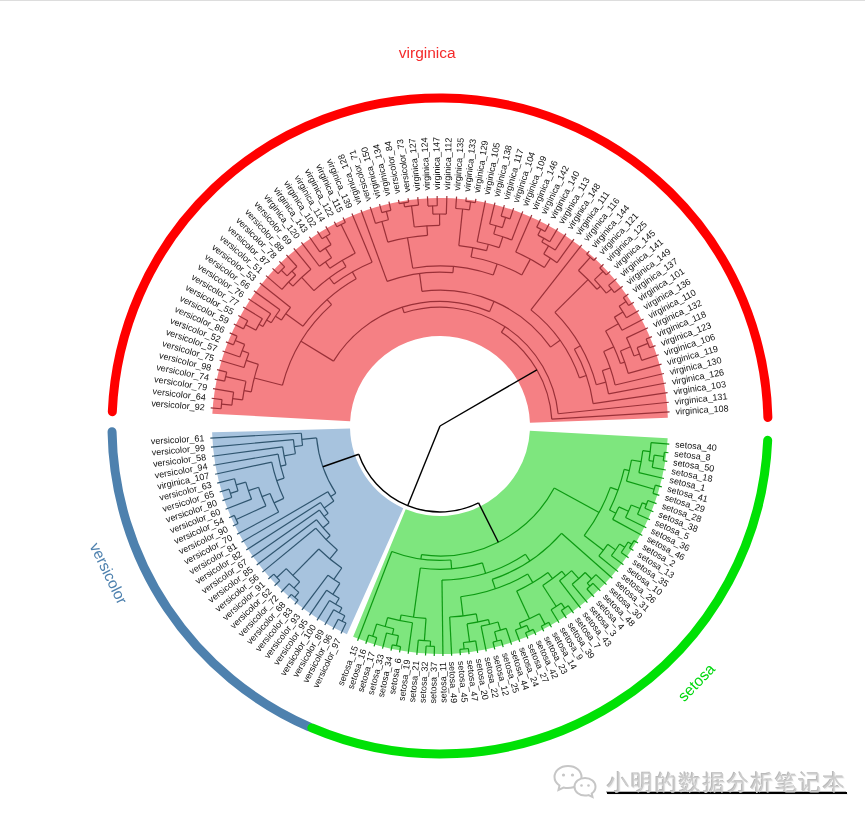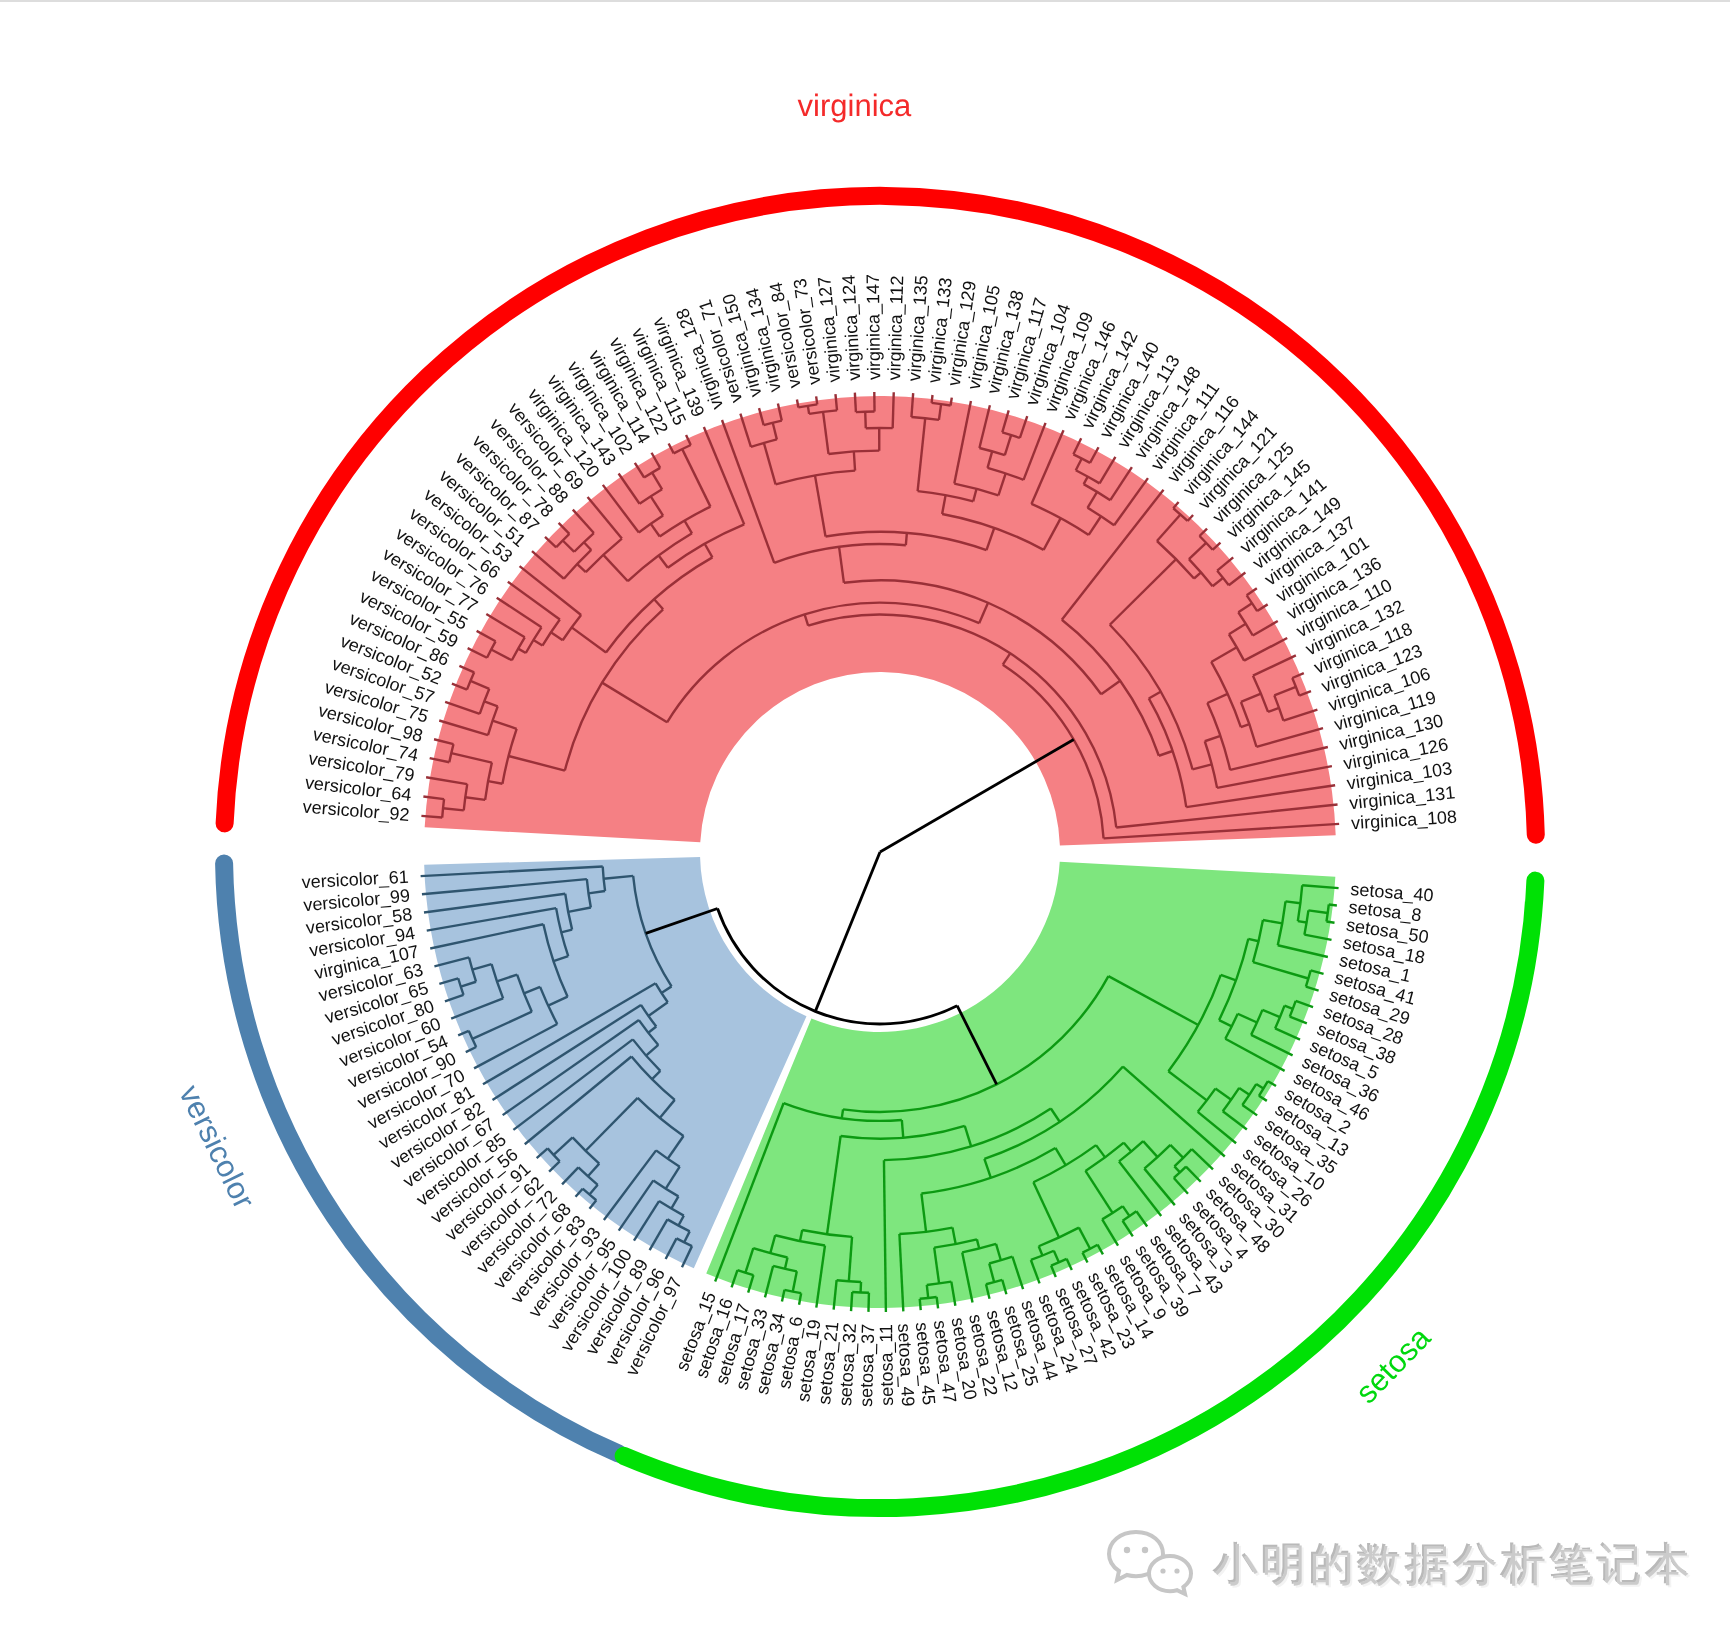--- a/index.html
+++ b/index.html
@@ -1,21 +1,21 @@
 <!DOCTYPE html>
 <html><head>
 <meta charset="utf-8">
 <style>
   html,body{margin:0;padding:0;background:#ffffff;}
   body{width:865px;height:816px;position:relative;overflow:hidden;
        font-family:"Liberation Sans",sans-serif;}
   .top-divider{position:absolute;top:0;left:0;width:100%;height:1px;background:#dddddd;}
   .figure{position:absolute;top:0;left:0;width:865px;height:816px;}
   svg text{font-family:"Liberation Sans",sans-serif;}
-  .watermark{position:absolute;right:18px;bottom:14px;display:flex;align-items:center;gap:10px;}
+  .watermark{position:absolute;right:18px;bottom:14px;display:flex;align-items:center;gap:10px;text-decoration:underline;}
   .watermark-text{font-size:22px;letter-spacing:2px;color:#cbcbcb;
       text-shadow:1px 1px 0 #f3f3f3, -1px -1px 0 #b9b9b9;}
 </style>
 </head>
 <body>
 
 <div class="top-divider"></div>
 
 <div class="figure">
   <svg width="865" height="816" viewBox="0 0 865 816">

